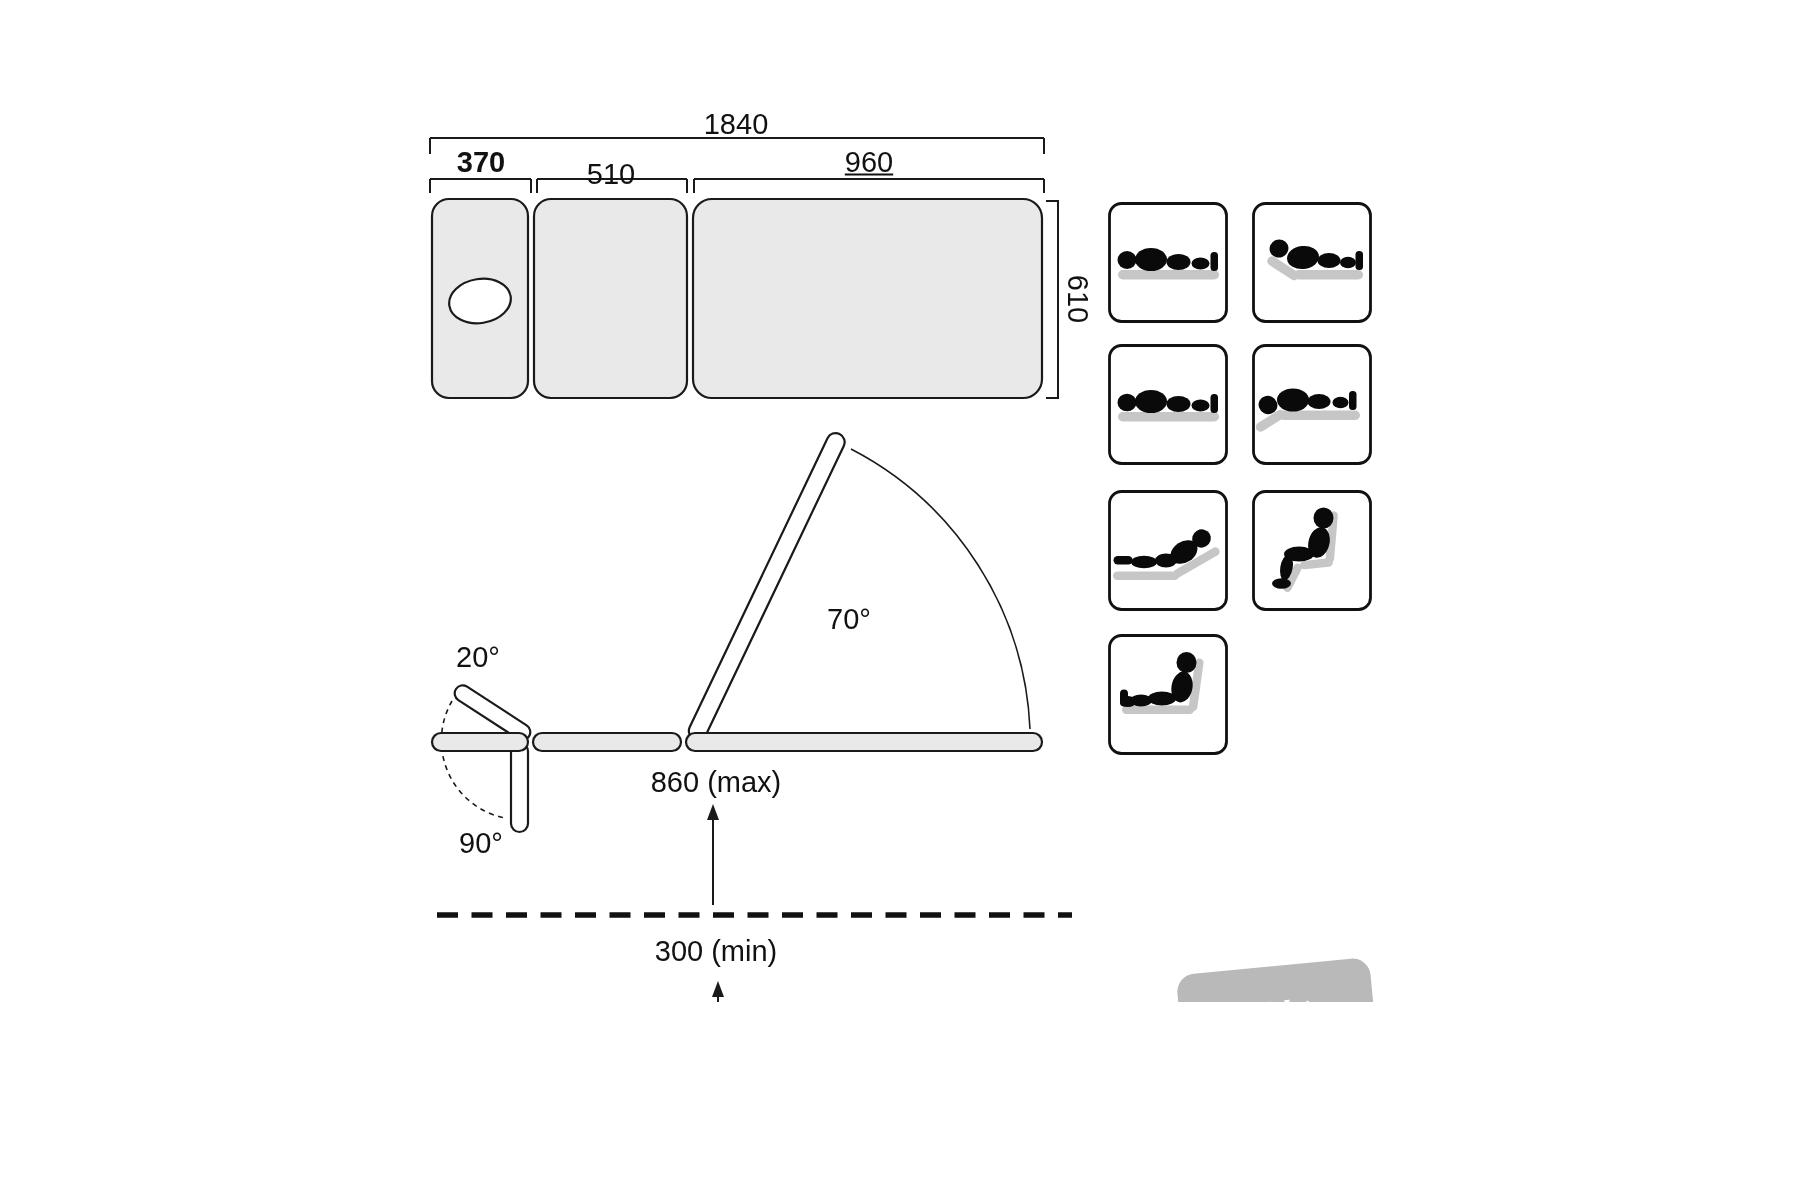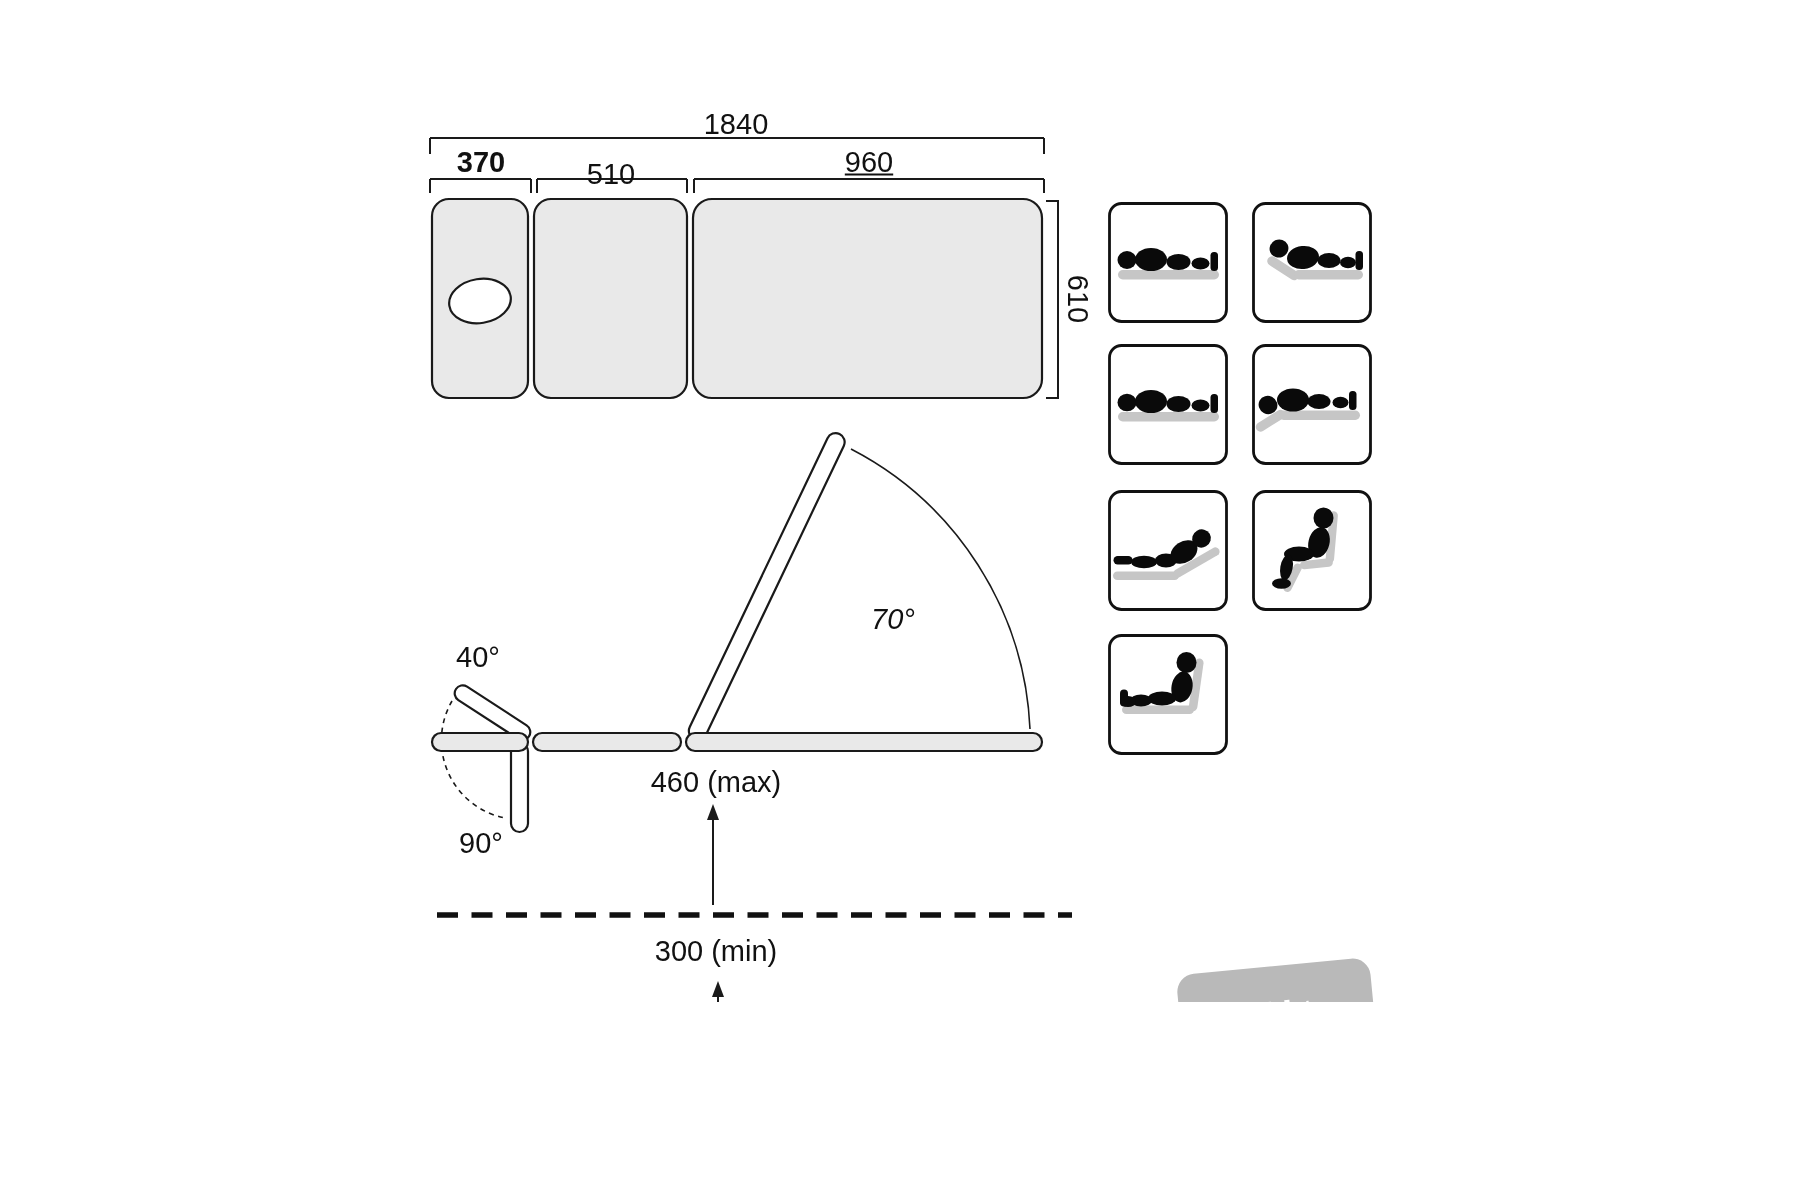--- a/index.html
+++ b/index.html
@@ -167,24 +167,24 @@
       </g>
     </g>
   </svg>
 
   <div class="lbl" style="left:736px;top:124px;">1840</div>
   <div class="lbl" style="left:481px;top:162px;font-weight:bold;">370</div>
   <div class="lbl" style="left:611px;top:174px;">510</div>
   <div class="lbl" style="left:869px;top:162px;text-decoration:underline;">960</div>
   <div class="lbl lbl-rot" style="left:1077px;top:299px;">610</div>
 
-  <div class="lbl" style="left:478px;top:657px;">40°</div>
+  <div class="lbl" style="left:478px;top:657px;">20°</div>
   <div class="lbl" style="left:481px;top:843px;">90°</div>
-  <div class="lbl" style="left:893px;top:619px;font-style:italic;">70°</div>
-  <div class="lbl" style="left:716px;top:782px;">460 (max)</div>
+  <div class="lbl" style="left:849px;top:619px;">70°</div>
+  <div class="lbl" style="left:716px;top:782px;">860 (max)</div>
   <div class="lbl" style="left:716px;top:951px;">300 (min)</div>
 
   <div class="logo">
     <span class="logo-text"><span class="logo-bold">health</span><span class="logo-light">tec</span></span>
   </div>
   <div class="logo-tm">™</div>
 
 </div>
 
 </body></html>

